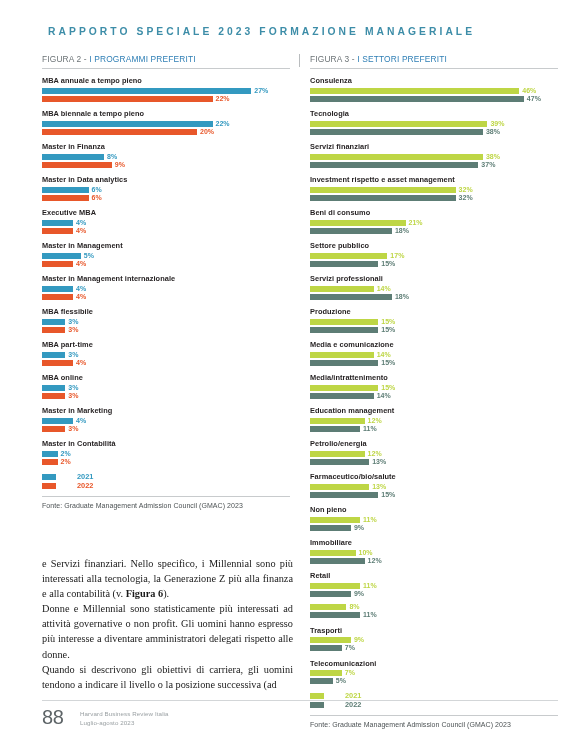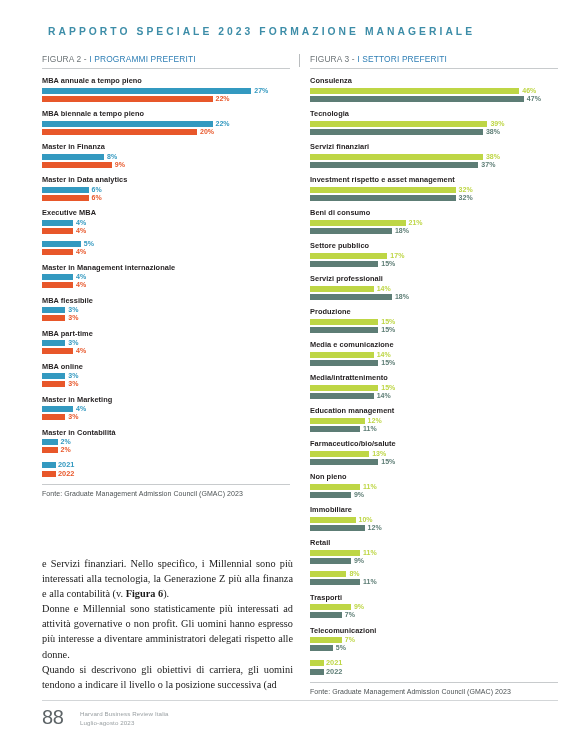--- a/index.html
+++ b/index.html
@@ -114,21 +114,21 @@
     margin-bottom: 3px;
   }
   .legend-swatch {
     width: 14px;
     height: 6px;
     flex: 0 0 auto;
   }
   .legend-text {
     font-size: 7.4px;
     font-weight: bold;
-    margin-left: 2px;
+    margin-left: 21px;
     line-height: 6px;
   }
 
   .source-rule {
     height: 1px;
     background: #c8cbcd;
     margin-top: 7px;
     margin-bottom: 5px;
   }
   .source-note {
@@ -246,20 +246,21 @@
           <div class="bar-row">
             <div class="bar" style="width: 31px; background: rgb(51, 153, 192);"></div>
             <div class="bar-val" style="color: rgb(51, 153, 192);">4%</div>
           </div>
           <div class="bar-row">
             <div class="bar" style="width: 31px; background: rgb(232, 87, 42);"></div>
             <div class="bar-val" style="color: rgb(232, 87, 42);">4%</div>
           </div>
         </div>
         <div class="bar-group">
+          <div class="cat-label">Master in Management</div>
           <div class="bar-row">
             <div class="bar" style="width: 38.75px; background: rgb(51, 153, 192);"></div>
             <div class="bar-val" style="color: rgb(51, 153, 192);">5%</div>
           </div>
           <div class="bar-row">
             <div class="bar" style="width: 31px; background: rgb(232, 87, 42);"></div>
             <div class="bar-val" style="color: rgb(232, 87, 42);">4%</div>
           </div>
         </div>
         <div class="bar-group">
@@ -464,20 +465,31 @@
           <div class="bar-row">
             <div class="bar" style="width: 54.6px; background: rgb(190, 214, 69);"></div>
             <div class="bar-val" style="color: rgb(190, 214, 69);">12%</div>
           </div>
           <div class="bar-row">
             <div class="bar" style="width: 50.05px; background: rgb(93, 125, 117);"></div>
             <div class="bar-val" style="color: rgb(93, 125, 117);">11%</div>
           </div>
         </div>
         <div class="bar-group">
+          <div class="cat-label">Petrolio/energia</div>
+          <div class="bar-row">
+            <div class="bar" style="width: 54.6px; background: rgb(190, 214, 69);"></div>
+            <div class="bar-val" style="color: rgb(190, 214, 69);">12%</div>
+          </div>
+          <div class="bar-row">
+            <div class="bar" style="width: 59.15px; background: rgb(93, 125, 117);"></div>
+            <div class="bar-val" style="color: rgb(93, 125, 117);">13%</div>
+          </div>
+        </div>
+        <div class="bar-group">
           <div class="cat-label">Farmaceutico/bio/salute</div>
           <div class="bar-row">
             <div class="bar" style="width: 59.15px; background: rgb(190, 214, 69);"></div>
             <div class="bar-val" style="color: rgb(190, 214, 69);">13%</div>
           </div>
           <div class="bar-row">
             <div class="bar" style="width: 68.25px; background: rgb(93, 125, 117);"></div>
             <div class="bar-val" style="color: rgb(93, 125, 117);">15%</div>
           </div>
         </div>

